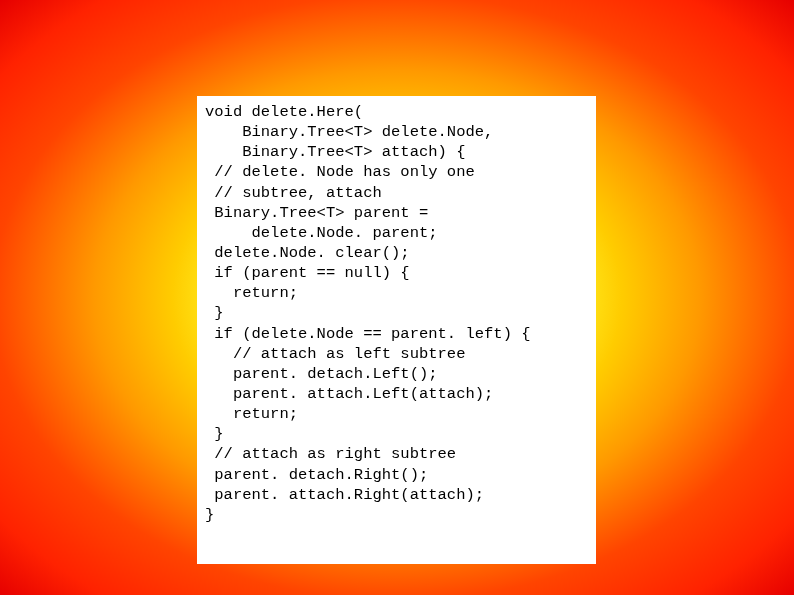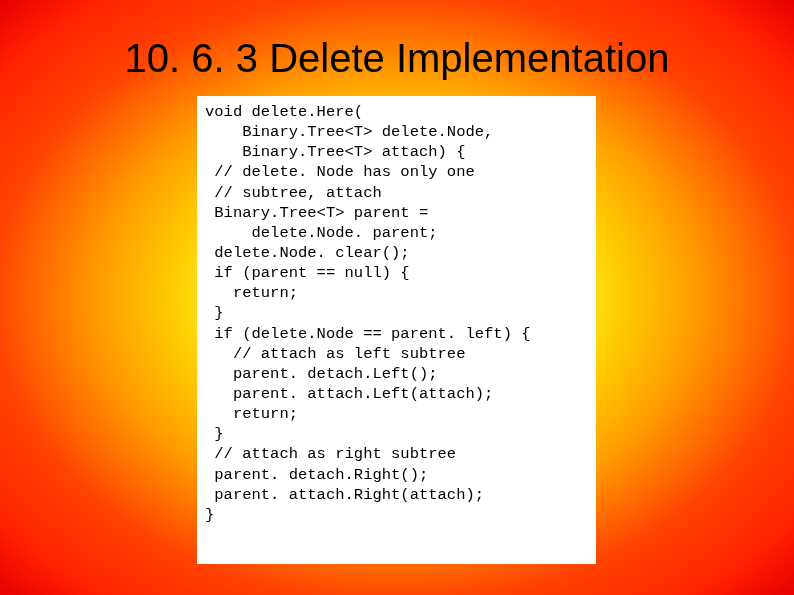--- a/index.html
+++ b/index.html
@@ -42,21 +42,20 @@
     line-height: 1.30;
     color: #000;
     white-space: pre;
     overflow: hidden;
   }
 </style>
 </head>
 <body>
 
 <div class="slide">
-  <div class="title">10. 6. 3 Delete Implementation</div>
   <div class="code-box">void delete.Here(
     Binary.Tree&lt;T&gt; delete.Node,
     Binary.Tree&lt;T&gt; attach) {
  // delete. Node has only one
  // subtree, attach
  Binary.Tree&lt;T&gt; parent =
      delete.Node. parent;
  delete.Node. clear();
  if (parent == null) {
    return;

